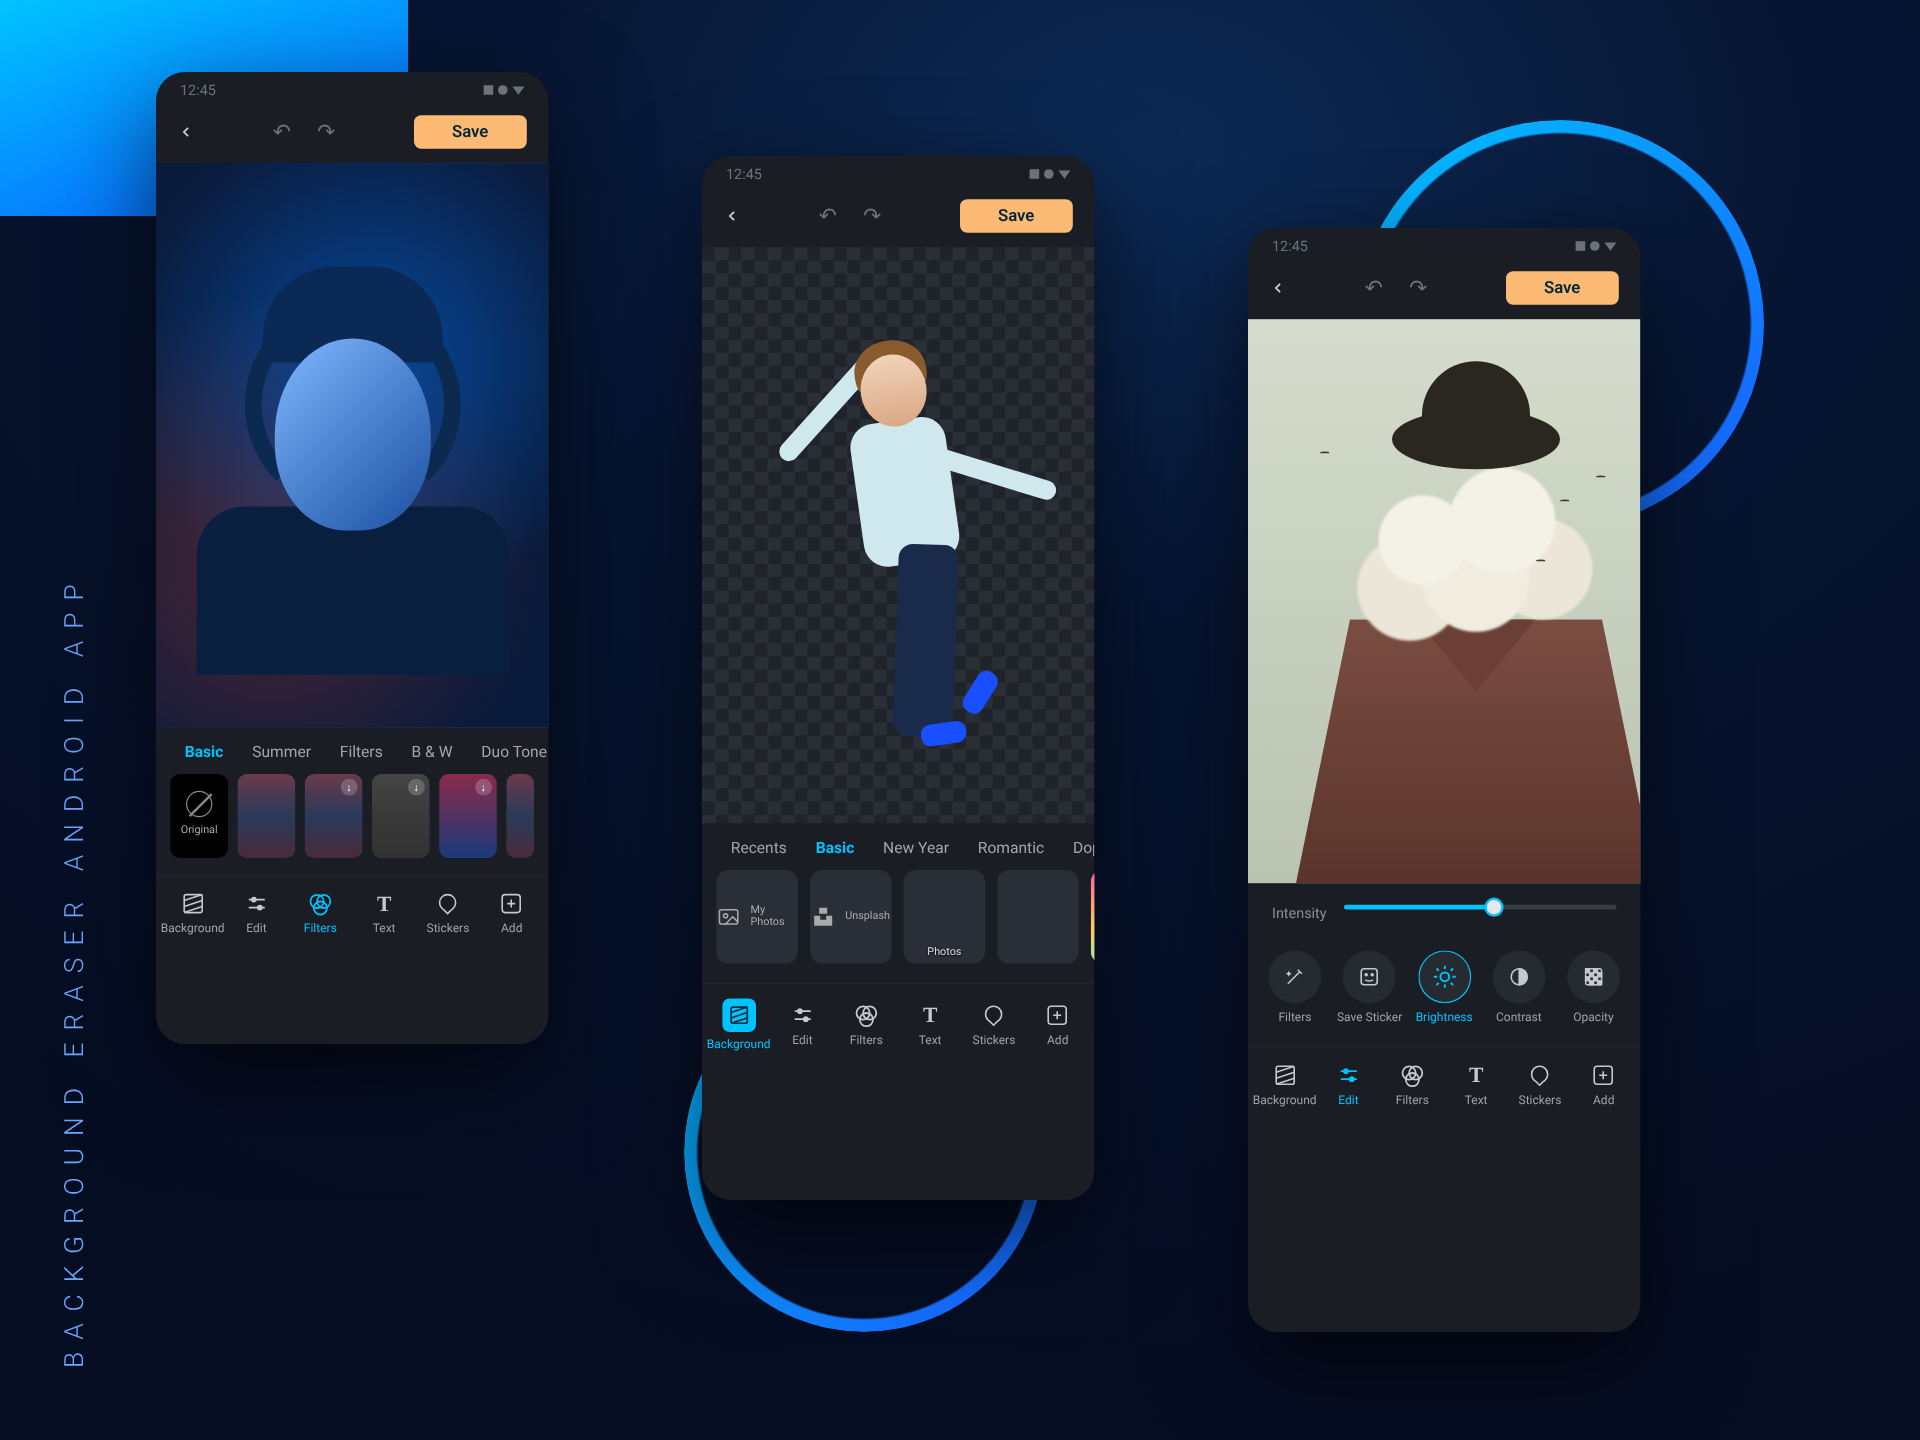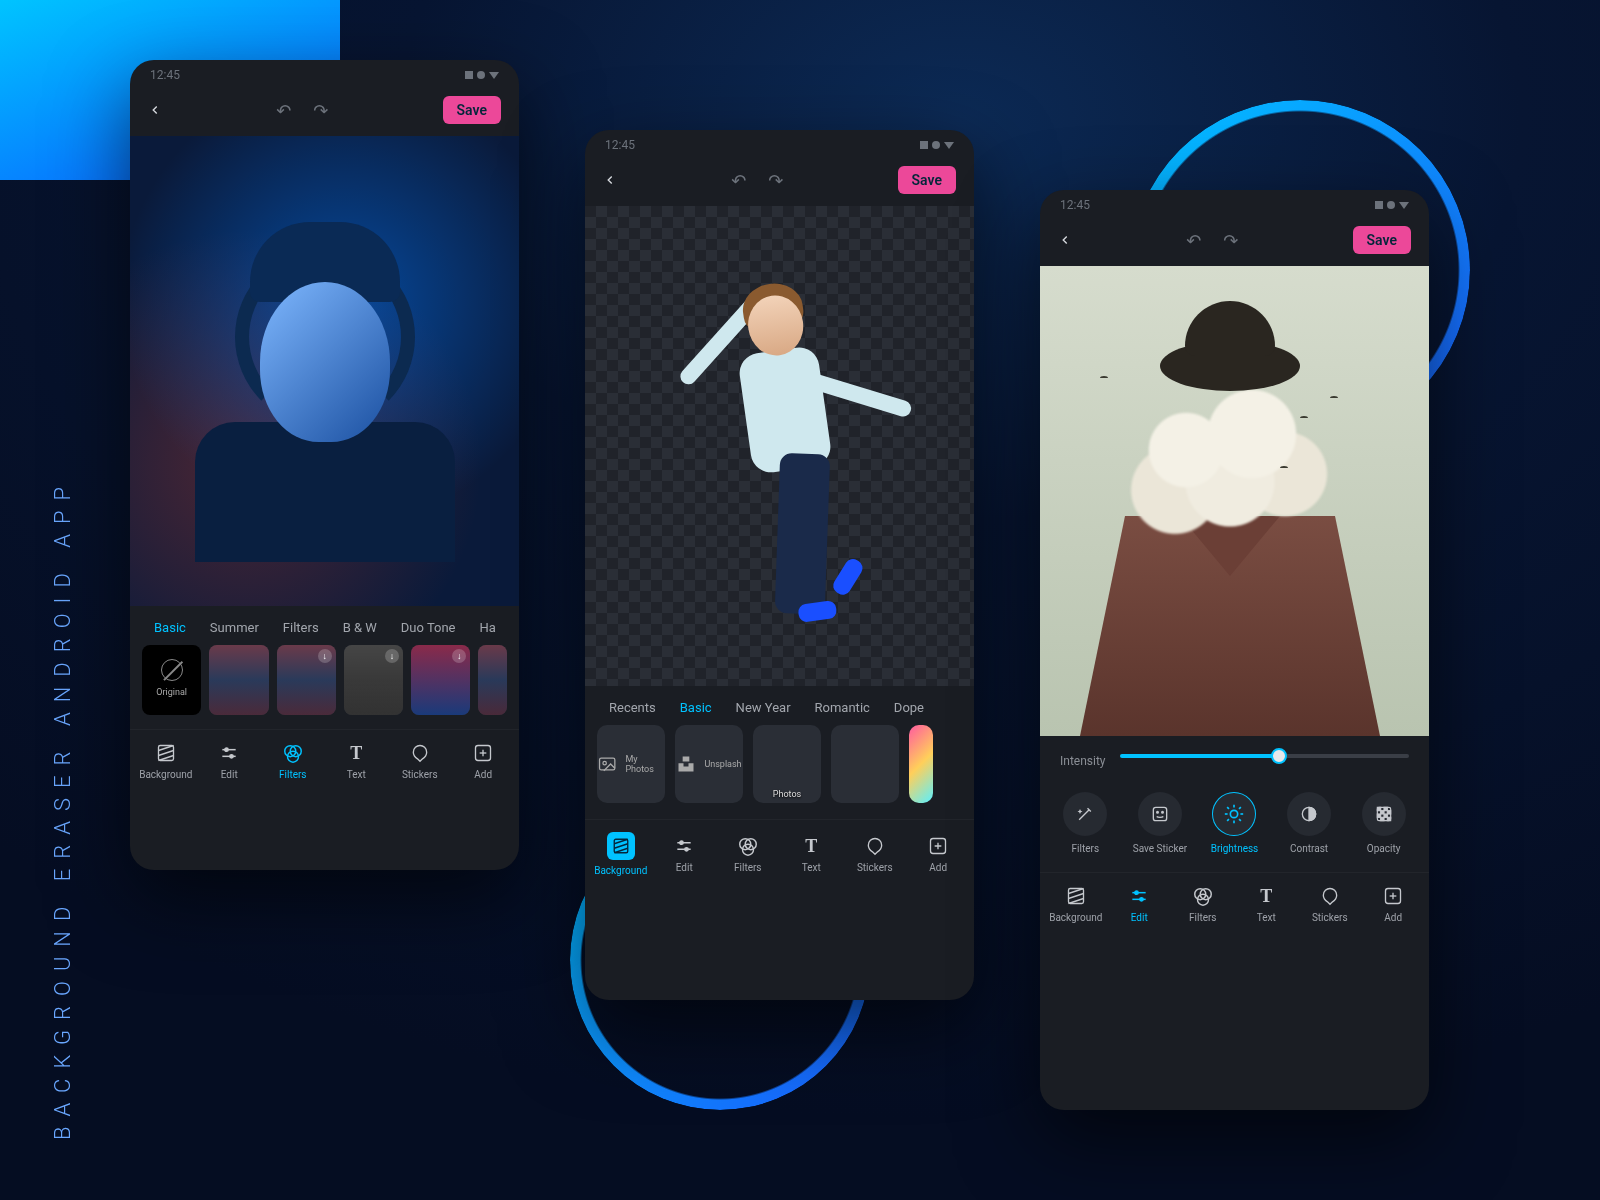--- a/index.html
+++ b/index.html
@@ -48,21 +48,21 @@
     border: 12px solid transparent;
     background: linear-gradient(#071532,#071532) padding-box,
                 linear-gradient(135deg,#00c2ff,#1a5cff) border-box;
     -webkit-mask: radial-gradient(circle, transparent 138px, black 140px);
             mask: radial-gradient(circle, transparent 138px, black 140px);
   }
 
   
   .phone {
     position: absolute;
-    width: 389px;
+    width: 327px;
     background: #1a1d23;
     border-radius: 24px;
     overflow: hidden;
     box-shadow: 0 30px 80px rgba(0,0,0,.6);
     color: #ccc;
   }
   .phone1 { top: 60px;  left: 130px; height: 810px; }
   .phone2 { top: 130px; left: 585px; height: 870px; }
   .phone3 { top: 190px; left: 1040px; height: 920px; }
 
@@ -75,22 +75,22 @@
   .sq { width:8px;height:8px;background:#6c727b;}
   .circ { width:8px;height:8px;border-radius:50%;background:#6c727b;}
 
   .topbar {
     display:flex; align-items:center; justify-content:space-between;
     padding: 10px 18px 12px;
   }
   .back { color:#d0d3d8; font-size:20px; }
   .undo-redo { display:flex; gap:22px; color:#6c727b; font-size:18px;}
   .save-btn {
-    background:#ec4899; color:#04263a; font-weight:600;
-    padding:6px 14px; border-radius:6px; font-size:14px;
+    background:#fdba74; color:#04263a; font-weight:600;
+    padding:6px 32px; border-radius:6px; font-size:14px;
   }
 
   .canvas {
     width:100%;
     background:#0b0d11;
     position:relative;
     overflow:hidden;
   }
   .phone1 .canvas { height: 470px;
     background: linear-gradient(120deg,#001a4d 0%,#003a8a 30%,#0a7bd4 100%);
@@ -152,21 +152,21 @@
   .figure-cloud .hat::before{content:"";width:90px;height:55px;background:#2a2620;border-radius:45px 45px 10px 10px;position:absolute;left:25px;top:-40px;}
   .figure-cloud .bird{width:8px;height:4px;border-top:2px solid #3a3a30;border-radius:50%;position:absolute;}
 
   
   .tabs {
     display:flex; gap:0; padding:14px 12px 10px;
     font-size:13px; color:#a2a6ad;
     overflow:hidden;
   }
   .tabs span { padding:0 12px; white-space:nowrap; }
-  .tabs .active { color:#00c2ff; }
+  .tabs .active { color:#00c2ff;font-weight:bold; }
 
   
   .thumbs { display:flex; gap:8px; padding:0 12px 14px; }
   .thumb {
     width:62px; height:70px; border-radius:8px;
     background:#2a2e36;
     display:flex; flex-direction:column; align-items:center; justify-content:flex-end;
     font-size:9px; color:#aaa; padding-bottom:5px;
     position:relative; overflow:hidden;
   }

